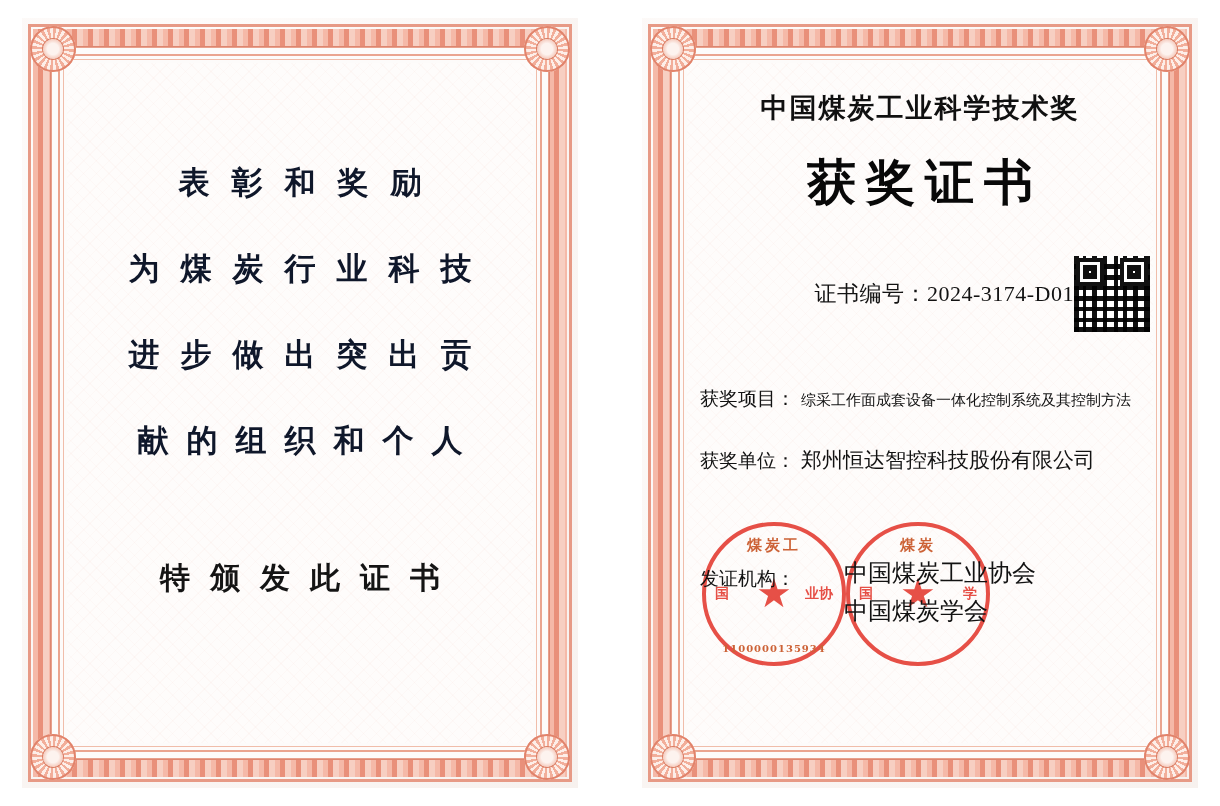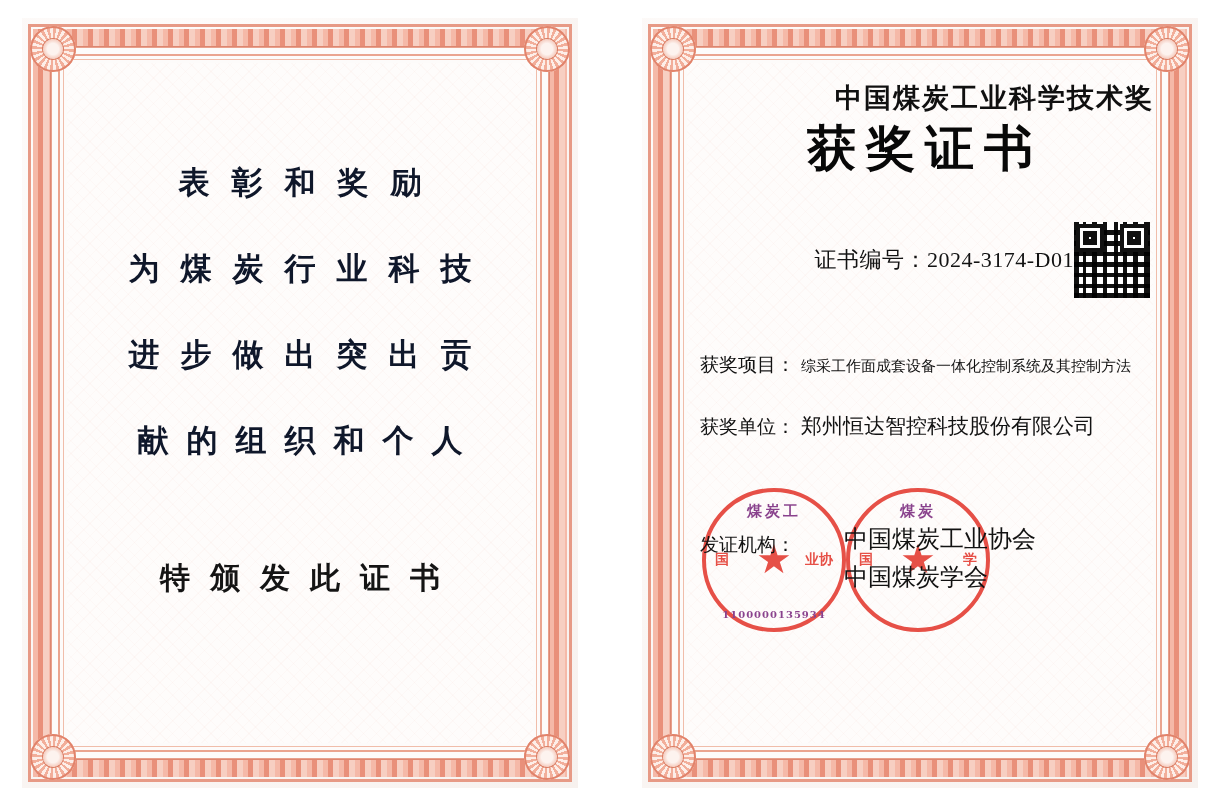--- a/index.html
+++ b/index.html
@@ -155,35 +155,36 @@
     white-space: nowrap;
   }
 
   
   .right-content {
     position: absolute;
     inset: 52px 44px 46px 44px;
     color: #121212;
   }
   .r-heading {
-    text-align: right;
+    text-align: center;
     font-family: "DejaVu Serif", serif;
     font-weight: 700;
     font-size: 27px;
     letter-spacing: 2px;
-    margin-top: 10px;
+    margin-top: 20px;
     color: #101010;
   }
   .r-title {
     text-align: center;
     font-family: "DejaVu Serif", serif;
     font-weight: 700;
     font-size: 49px;
     letter-spacing: 10px;
     text-indent: 10px;
+    margin-top: 24px;
     color: #080808;
   }
   .r-serial-row {
     display: flex;
     align-items: center;
     justify-content: flex-end;
     margin-top: 40px;
     padding: 0 4px 0 18px;
   }
   .r-serial {
@@ -279,21 +280,21 @@
     line-height: 1;
     color: #e12b20;
   }
   .seal .seal-arc-top,
   .seal .seal-arc-bottom {
     position: absolute;
     left: 0; right: 0;
     text-align: center;
     font-family: "DejaVu Serif", serif;
     font-weight: 700;
-    color: #701a75;
+    color: #c2410c;
   }
   .seal .seal-arc-top { top: 10px; font-size: 15px; letter-spacing: 3px; }
   .seal .seal-arc-bottom { bottom: 8px; font-size: 10px; letter-spacing: 1px; }
   .seal .seal-side-l,
   .seal .seal-side-r {
     position: absolute;
     top: 50%;
     transform: translateY(-50%);
     font-family: "DejaVu Serif", serif;
     font-weight: 700;

